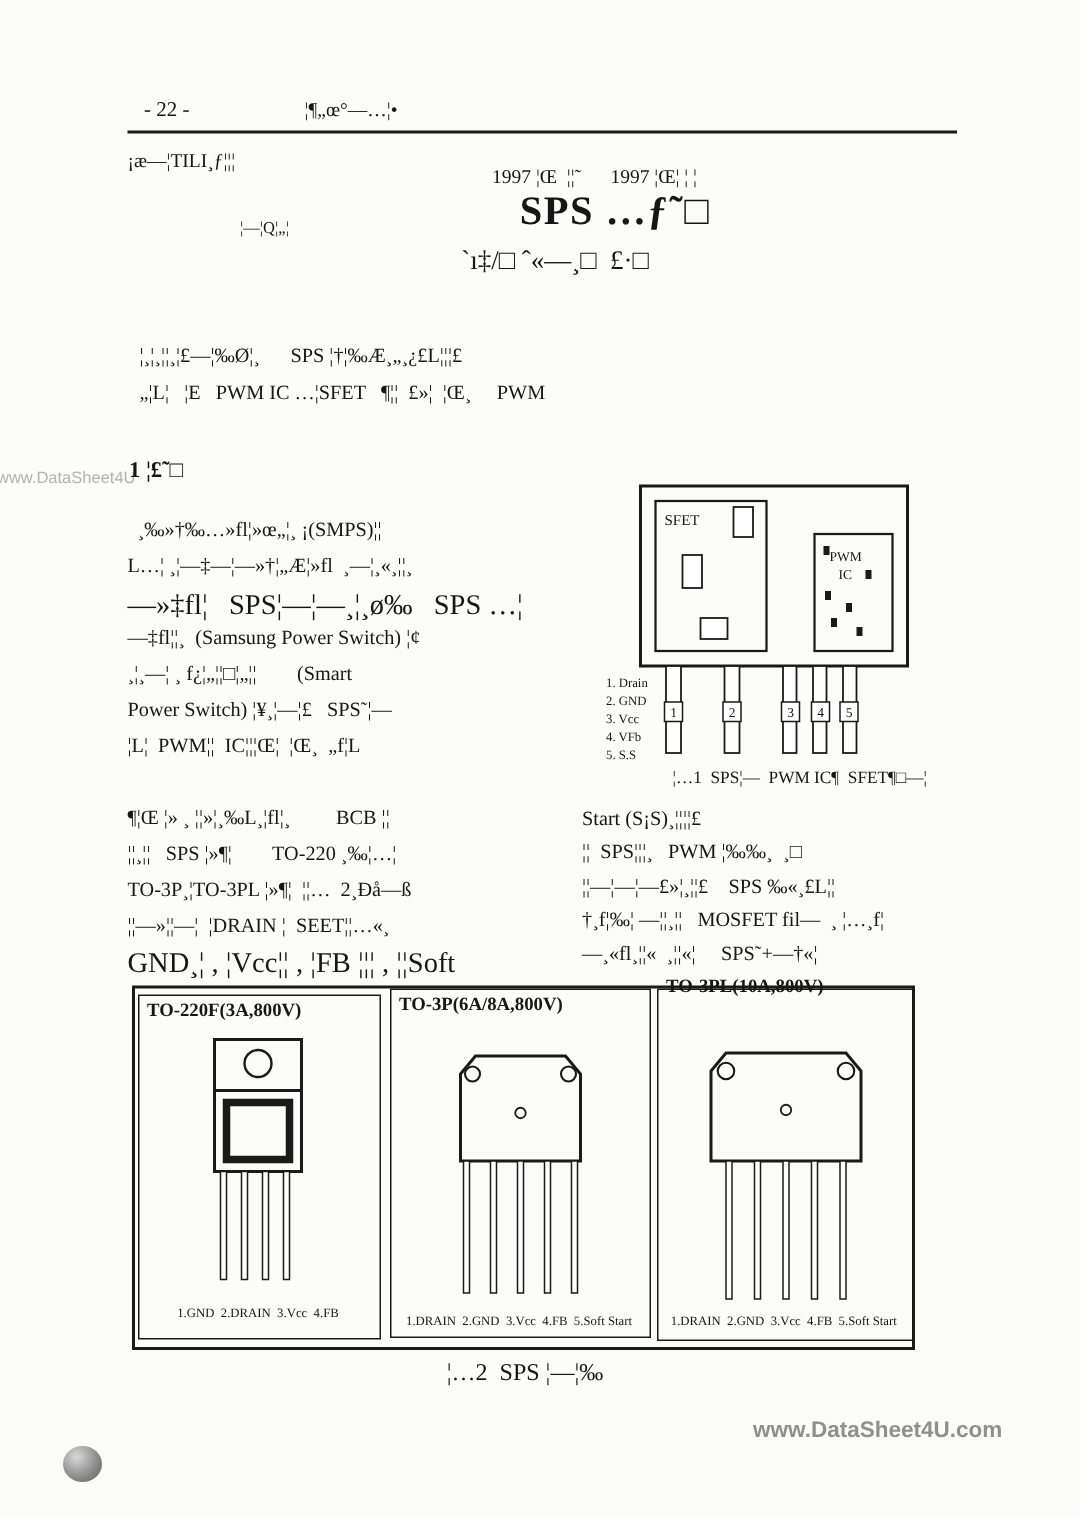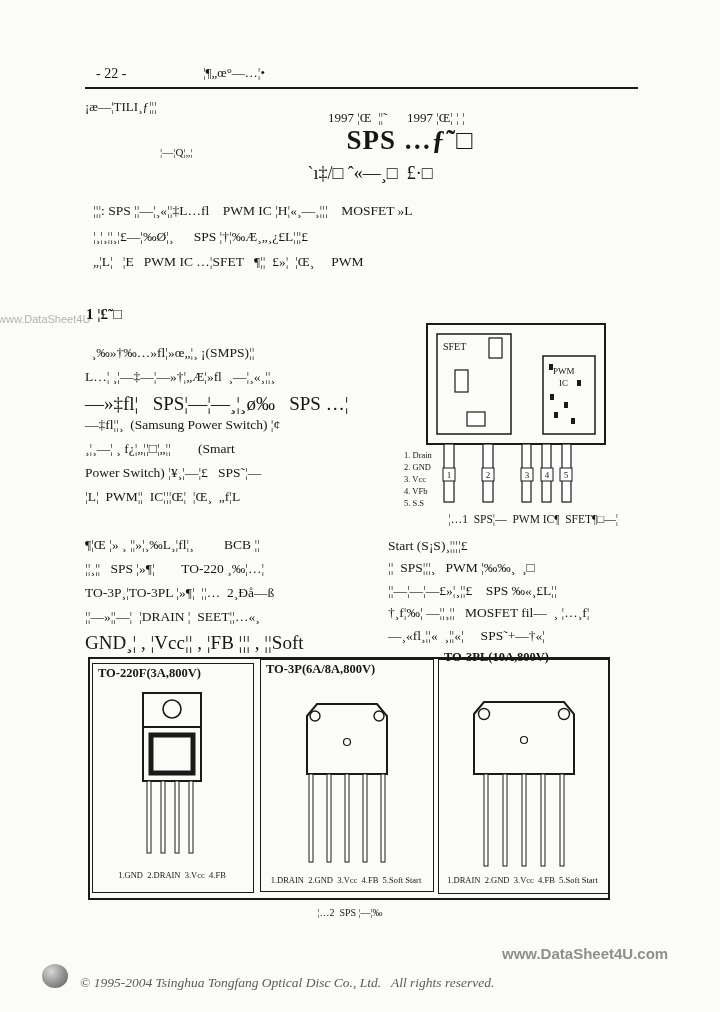--- a/index.html
+++ b/index.html
@@ -30,21 +30,20 @@
   <div class="t" style="left:203px; top:66px; font-size:13px;">¦¶„œ°—…¦•</div>
   <div class="t" style="left:328px; top:66px; font-size:13px;margin-top:45px;">1997 ¦Œ  ¦¦˜      1997 ¦Œ¦ ¦ ¦</div>
   <div class="rule" style="left:85px; top:87px; width:553px; height:2px;"></div>
 
   <div class="t" style="left:85px; top:100px; font-size:13px;">¡æ—¦TILI¸ƒ¦¦¦</div>
 
   <div class="t" style="left:160px; top:146px; font-size:11px;">¦—¦Q¦„¦</div>
   <div class="t center" style="left:240px; top:126px; width:340px; font-size:27px; font-weight:bold; letter-spacing:1px;">SPS …ƒ˜□</div>
   <div class="t center" style="left:170px; top:164px; width:400px; font-size:18px;">`ı‡/□ ˆ«—¸□  £·□</div>
 
-  <div class="t" style="left:93px; top:204px; font-size:13.5px;">¦¦¦: SPS ¦¦—¦¸«¦¦‡L…fl    PWM IC ¦H¦«¸—¸¦¦¦    MOSFET »L</div>
   <div class="t" style="left:93px; top:230px; font-size:13.5px;">¦¸¦¸¦¦¸¦£—¦‰Ø¦¸      SPS ¦†¦‰Æ¸„¸¿£L¦¦¦£</div>
   <div class="t" style="left:93px; top:255px; font-size:13.5px;">„¦L¦   ¦E   PWM IC …¦SFET   ¶¦¦  £»¦  ¦Œ¸     PWM</div>
 
   <div class="t wm" style="left:-2px; top:313px; font-size:11px; font-family:'Liberation Sans', sans-serif;">www.DataSheet4U</div>
 
   <div class="t" style="left:86px; top:306px; font-size:15px; font-weight:bold;">1 ¦£˜□</div>
 
   <div class="t" style="left:85px; top:346px; font-size:13.5px;">  ¸‰»†‰…»fl¦»œ„¦¸ ¡(SMPS)¦¦</div>
   <div class="t" style="left:85px; top:370px; font-size:13.5px;">L…¦ ¸¦—‡—¦—»†¦„Æ¦»fl  ¸—¦¸«¸¦¦¸</div>
   <div class="t" style="left:85px; top:394px; font-size:19px;">—»‡fl¦   SPS¦—¦—¸¦¸ø‰   SPS …¦</div>
@@ -147,19 +146,18 @@
     <circle cx="106" cy="16" r="5.5" fill="none" stroke="#1a1a1a" stroke-width="1.4"></circle>
     <circle cx="66" cy="42" r="3.5" fill="none" stroke="#1a1a1a" stroke-width="1.2"></circle>
     <rect x="26" y="76" width="4" height="92" fill="#fff" stroke="#1a1a1a"></rect>
     <rect x="45" y="76" width="4" height="92" fill="#fff" stroke="#1a1a1a"></rect>
     <rect x="64" y="76" width="4" height="92" fill="#fff" stroke="#1a1a1a"></rect>
     <rect x="83" y="76" width="4" height="92" fill="#fff" stroke="#1a1a1a"></rect>
     <rect x="102" y="76" width="4" height="92" fill="#fff" stroke="#1a1a1a"></rect>
   </svg>
   <div class="t center" style="left:439px; top:876px; width:167px; font-size:8.5px;">1.DRAIN  2.GND  3.Vcc  4.FB  5.Soft Start</div>
 
-  <div class="t center" style="left:250px; top:907px; width:200px; font-size:10px;">¦…2  SPS ¦—¦‰</div>
+  <div class="t center" style="left:250px; top:907px; width:200px; font-size:16px;">¦…2  SPS ¦—¦‰</div>
 
   <div class="t" style="left:502px; top:946px; font-size:15px; font-weight:bold; color:#8f8f8f; font-family:'Liberation Sans', sans-serif;">www.DataSheet4U.com</div>
   <div class="logo" style="left:42px; top:964px;"></div>
-  <div class="t" style="left:80px; top:976px; font-size:13.5px; font-style:italic; color:#5a5a5a;">© 1995-2004 Tsinghua Tongfang Optical Disc Co., Ltd.   All rights reserved.</div>
 
 </div>
 
 </body></html>

